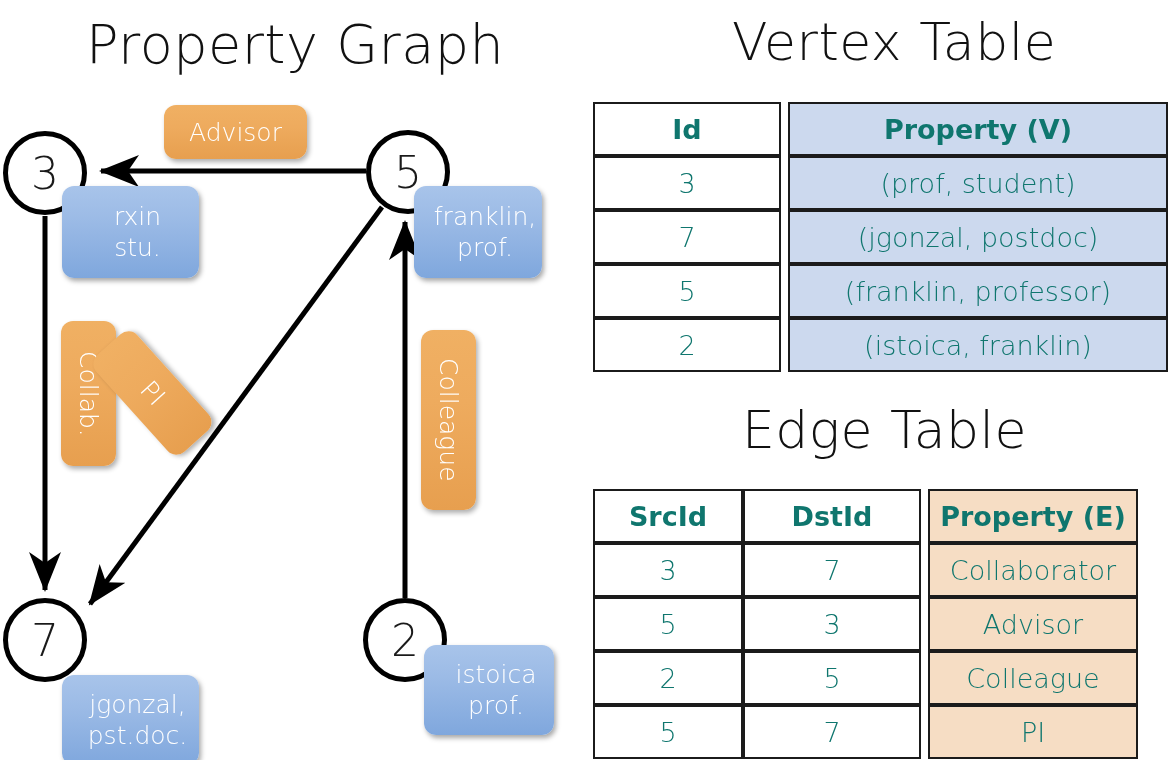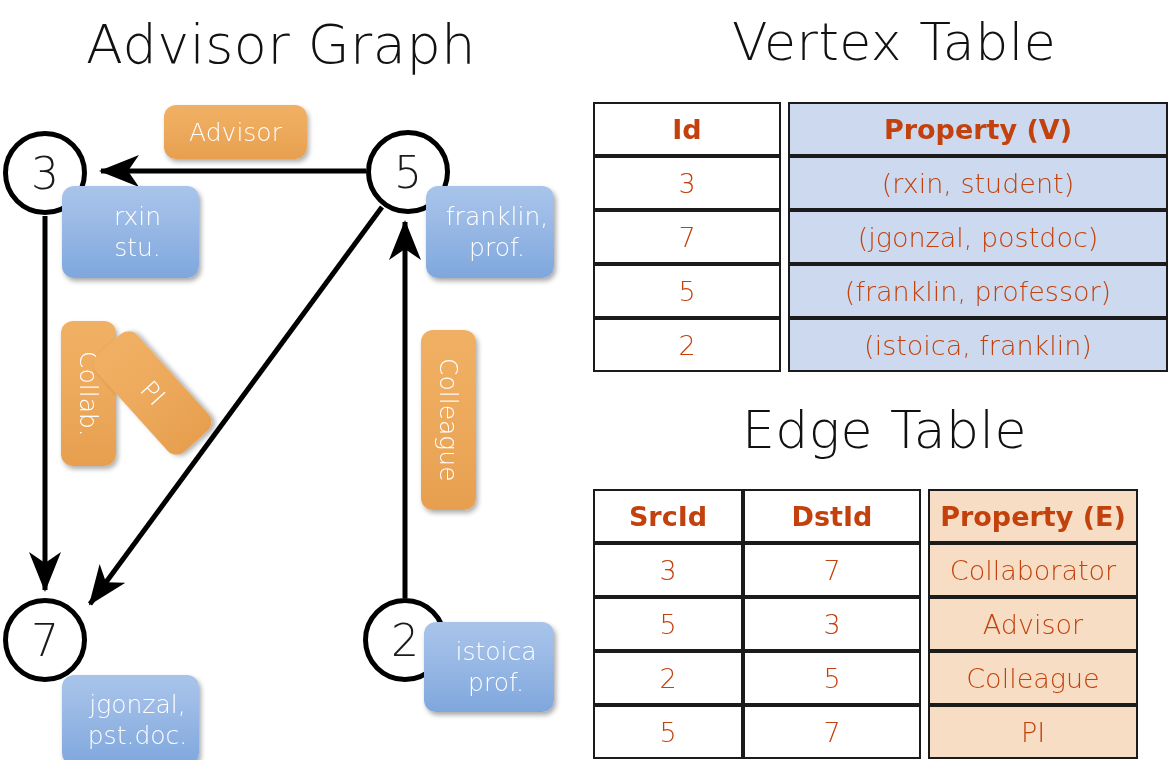--- a/index.html
+++ b/index.html
@@ -105,21 +105,21 @@
     position: absolute;
     border-collapse: separate;
     border-spacing: 0;
     font-family: "DejaVu Sans", sans-serif;
     font-weight: 300;
   }
   .tbl td {
     border: 2px solid #1b1b1b;
     text-align: center;
     font-size: 27px;
-    color: #c2410c;
+    color: #0f766e;
     padding: 0;
     box-sizing: border-box;
     font-weight: 300;
   }
   .tbl td.hdr { font-weight: bold; }
   .tbl td.blue  { background: #ccd9ee; }
   .tbl td.peach { background: #f6ddc4; }
   .tbl td.spacer {
     border: none;
     background: transparent;
@@ -133,21 +133,21 @@
 
   #edge-table { left: 593px; top: 489px; }
   #edge-table td { height: 54px; }
   #edge-table td.c-src  { width: 150px; margin-left: 25px; }
   #edge-table td.c-dst  { width: 178px; }
   #edge-table td.c-prop { width: 210px; }
 </style>
 </head>
 <body>
 
-<div class="title" id="title-property-graph">Advisor Graph</div>
+<div class="title" id="title-property-graph">Property Graph</div>
 
 <div class="title" id="title-vertex-table">Vertex Table</div>
 
 <div class="title" id="title-edge-table">Edge Table</div>
 
 <div id="graph-panel">
 
   <svg id="graph-svg" width="585" height="760">
     <defs>
       <marker id="arrowhead" markerWidth="9" markerHeight="9" refX="7.6" refY="3.2" orient="auto" markerUnits="strokeWidth">
@@ -182,31 +182,31 @@
   <div class="node-label" style="left:3px;  top:598px;">7</div>
 
   <div class="node-circle" style="left:363px; top:598px;"></div>
   <div class="node-label" style="left:363px; top:598px;">2</div>
 
   <div class="vchip" style="left:62px; top:186px; width:137px; height:92px;">
     <span>rxin</span>
     <span>stu.</span>
   </div>
 
-  <div class="vchip" style="left:426px; top:186px; width:128px; height:92px;">
+  <div class="vchip" style="left:414px; top:186px; width:128px; height:92px;">
     <span>franklin,</span>
     <span>prof.</span>
   </div>
 
   <div class="vchip" style="left:62px; top:655px; width:137px; height:90px;margin-top:20px;">
     <span>jgonzal,</span>
     <span>pst.doc.</span>
   </div>
 
-  <div class="vchip" style="left:424px; top:622px; width:130px; height:90px;">
+  <div class="vchip" style="left:424px; top:645px; width:130px; height:90px;">
     <span>istoica</span>
     <span>prof.</span>
   </div>
 
   <div class="echip" style="left:164px; top:105px; width:143px; height:54px;">
     <span>Advisor</span>
   </div>
 
   <div class="echip" style="left:61px; top:321px; width:55px; height:145px;">
     <span class="vtext">Collab.</span>
@@ -225,21 +225,21 @@
 <table class="tbl" id="vertex-table">
   <tbody>
     <tr>
       <td class="c-id hdr">Id</td>
       <td class="spacer"></td>
       <td class="c-prop hdr blue">Property (V)</td>
     </tr>
     <tr>
       <td class="c-id">3</td>
       <td class="spacer"></td>
-      <td class="c-prop blue">(rxin, student)</td>
+      <td class="c-prop blue">(prof, student)</td>
     </tr>
     <tr>
       <td class="c-id">7</td>
       <td class="spacer"></td>
       <td class="c-prop blue">(jgonzal, postdoc)</td>
     </tr>
     <tr>
       <td class="c-id">5</td>
       <td class="spacer"></td>
       <td class="c-prop blue">(franklin, professor)</td>

